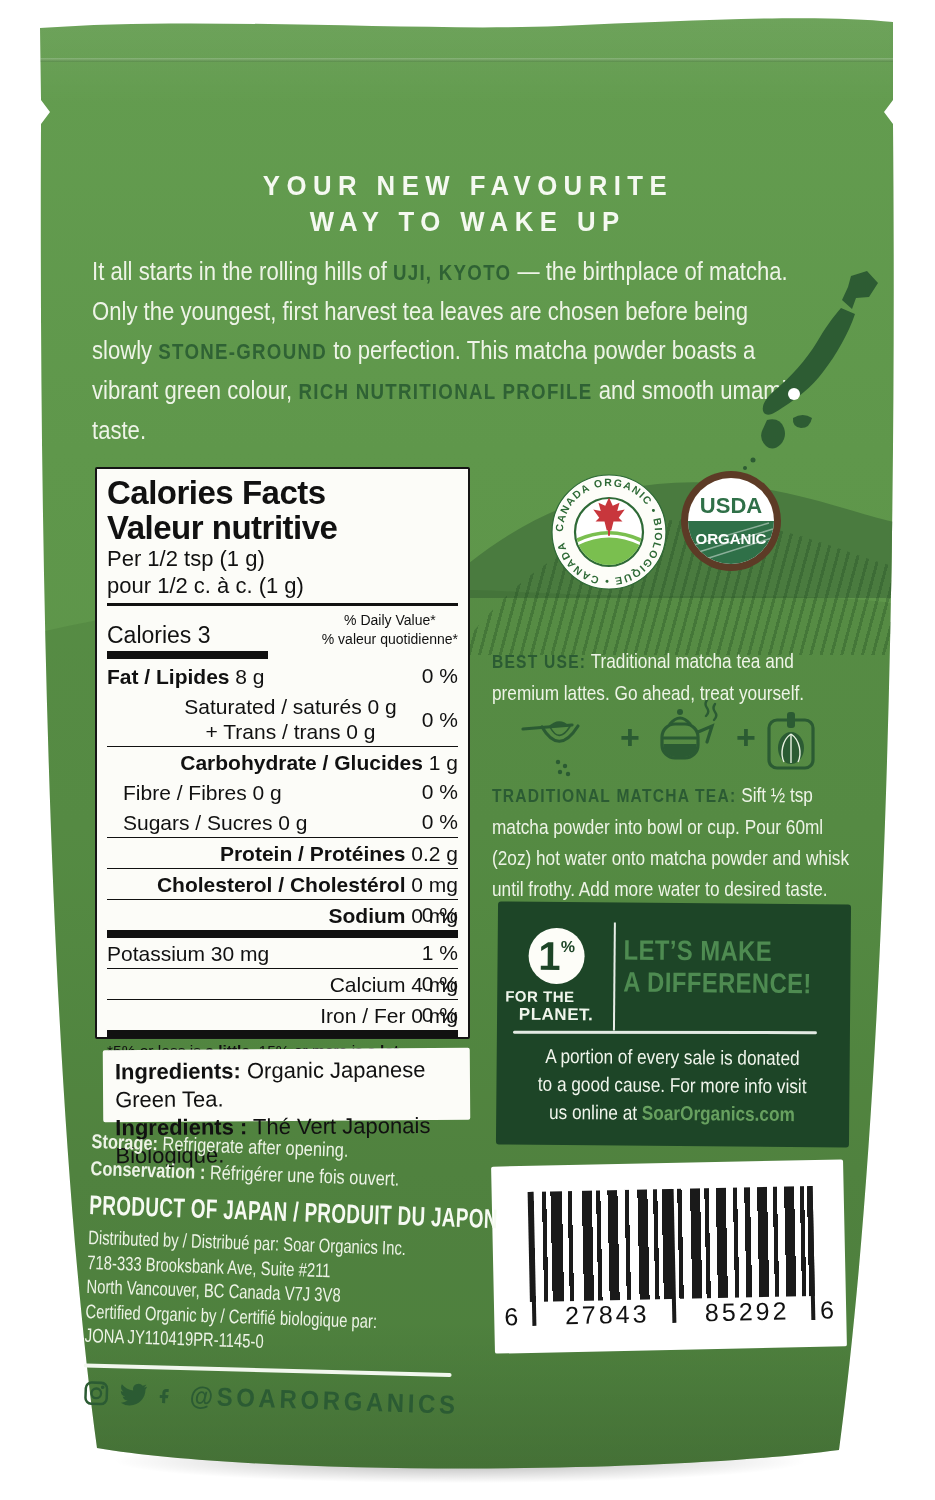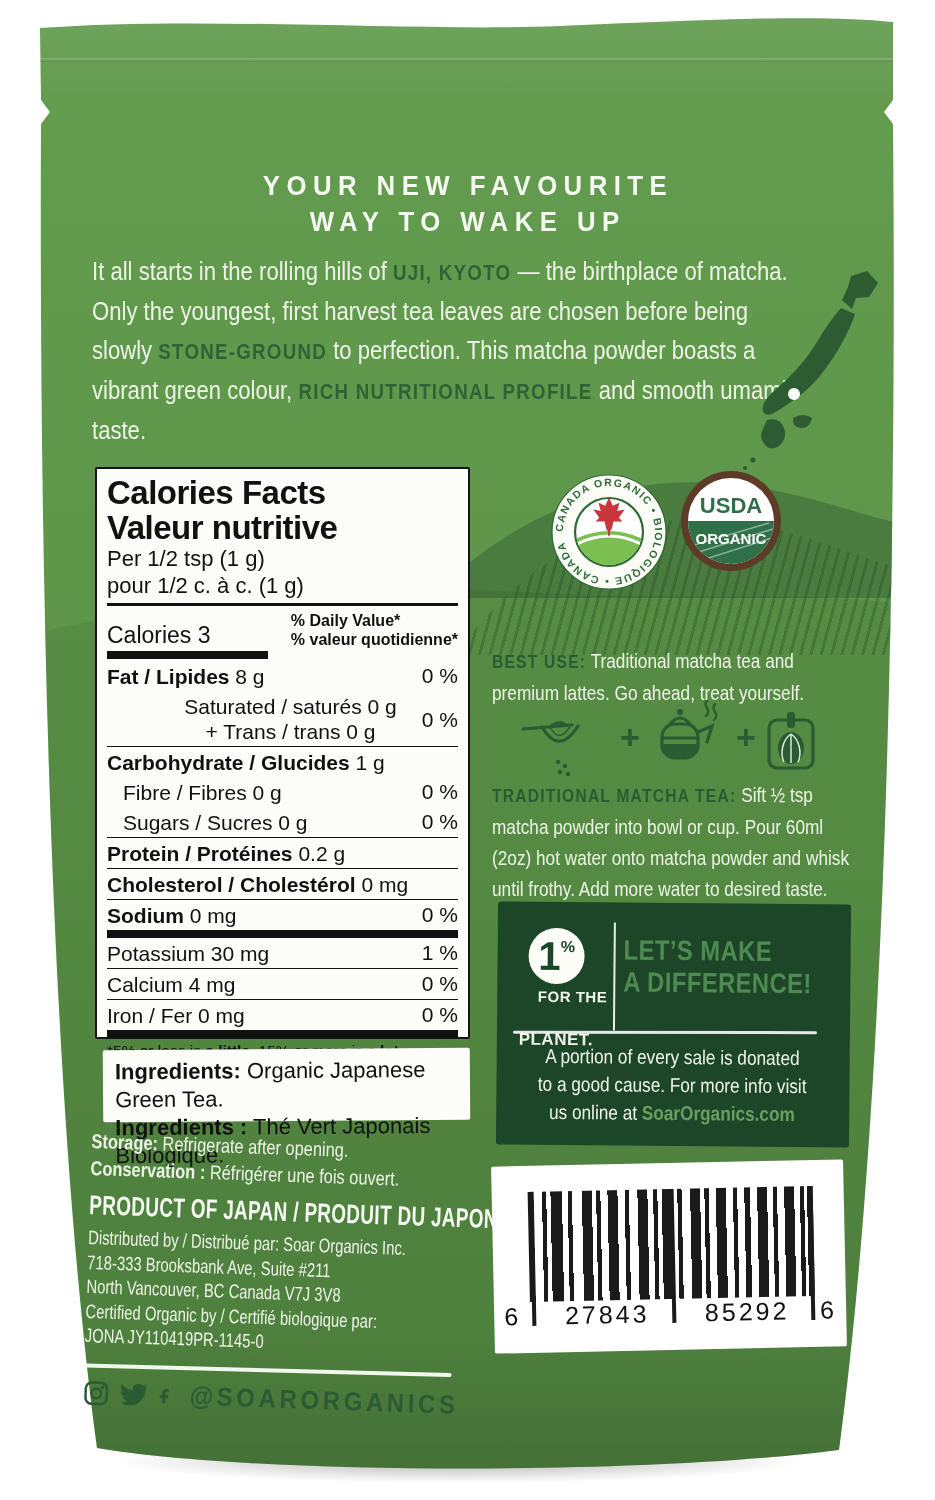--- a/index.html
+++ b/index.html
@@ -33,30 +33,30 @@
     font-size:26px;line-height:39px;color:#eef4e7;}
   .intro .accent{color:#2f6234;font-weight:700;font-size:22px;letter-spacing:1.5px;}
   
   .nutrition{position:absolute;left:95px;top:467px;width:375px;height:572px;background:#fcfcf8;
     border:2px solid #151515;border-radius:2px;box-sizing:border-box;padding:6px 10px;color:#111;}
   .nf-title{font-size:33px;font-weight:700;line-height:35px;letter-spacing:-0.5px;}
   .nf-serving{font-size:22px;line-height:27px;}
   .nf-rule{height:3px;background:#111;margin:4px 0 2px;}
   .nf-cal-row{display:flex;justify-content:space-between;align-items:flex-end;padding:3px 0 2px;}
   .nf-cal{font-size:23px;font-weight:400;}
-  .nf-dvh{font-size:16px;font-weight:700;text-align:left;line-height:19px;}
+  .nf-dvh{font-size:14px;font-weight:400;text-align:center;line-height:19px;}
   .nf-thick{height:8px;background:#111;}
   .nf-thick-short{width:46%;margin-bottom:2px;}
   .nf-row{position:relative;font-size:21px;line-height:25px;padding:3px 0 2px;}
   .nf-b{font-weight:700;}
   .nf-dv{position:absolute;right:0;bottom:3px;}
   .nf-sub2 .nf-dv{bottom:14px;}
   .ind{padding-left:16px;}
   .nf-sub2 div div{padding-left:16px;text-align:center;}
-  .bt{border-top:1.5px solid #111;}
+  .bt{border-top:1.5px solid #111;text-align:right;}
   .nf-foot{font-size:15.5px;line-height:20px;margin-top:3px;}
   .nf-foot b{font-weight:700;}
   
   .seal{position:absolute;}
   .seal-canada{left:549px;top:472px;}
   .seal-usda{left:679px;top:469px;}
   .japan-map{position:absolute;left:733px;top:270px;}
   
   .rblock{position:absolute;left:492px;width:452px;transform:scaleX(.82);transform-origin:left top;
     font-size:21px;line-height:31px;color:#eef4e7;}
@@ -66,22 +66,22 @@
   .icons-row{position:absolute;left:520px;top:700px;width:300px;height:80px;}
   .icons-row svg{position:absolute;}
   .plus{position:absolute;color:#2b5b33;font-size:34px;font-weight:700;}
   
   .planet{position:absolute;left:497px;top:903px;width:353px;height:243px;background:#1d4527;
     border-radius:3px;transform:rotate(.5deg);color:#f0f5ec;}
   .plogo-circle{position:absolute;left:31px;top:26px;width:56px;height:56px;border-radius:50%;
     background:#fdfdf8;display:flex;align-items:center;justify-content:center;color:#1d4527;}
   .plogo-circle .n1{font-size:40px;font-weight:700;line-height:40px;}
   .plogo-circle .pct{font-size:16px;font-weight:700;margin-top:-18px;}
-  .plogo-t1{position:absolute;left:8px;top:86px;width:102px;text-align:right;font-weight:700;font-size:15px;letter-spacing:.5px;}
-  .plogo-t2{position:absolute;left:8px;top:103px;width:102px;text-align:center;font-weight:700;font-size:17px;letter-spacing:.5px;margin-top:25px;}
+  .plogo-t1{position:absolute;left:8px;top:86px;width:102px;text-align:left;font-weight:700;font-size:15px;letter-spacing:.5px;}
+  .plogo-t2{position:absolute;left:8px;top:103px;width:102px;text-align:center;font-weight:700;font-size:17px;letter-spacing:.5px;}
   .p-vline{position:absolute;left:116px;top:20px;width:2px;height:108px;background:rgba(250,252,248,.92);}
   .p-head{position:absolute;left:126px;top:32px;width:260px;transform:scaleX(.85);transform-origin:left top;
     color:#4e8b51;font-weight:700;font-size:28px;line-height:32px;letter-spacing:.5px;}
   .p-hline{position:absolute;left:16px;top:128px;width:304px;height:2.5px;background:rgba(250,252,248,.9);
     transform:rotate(-.4deg);border-radius:2px;}
   .p-body{position:absolute;left:8px;top:140px;width:390px;transform:scaleX(.86);transform-origin:left top;
     text-align:center;font-size:20px;line-height:28px;}
   .p-link{font-weight:700;color:#67a05f;}
   
   .barcode{position:absolute;left:493px;top:1163px;width:352px;height:187px;background:#fff;

